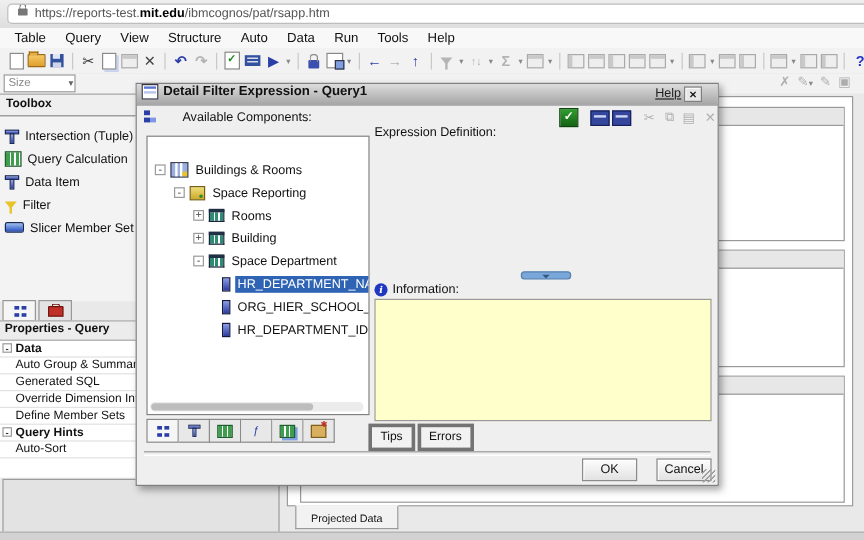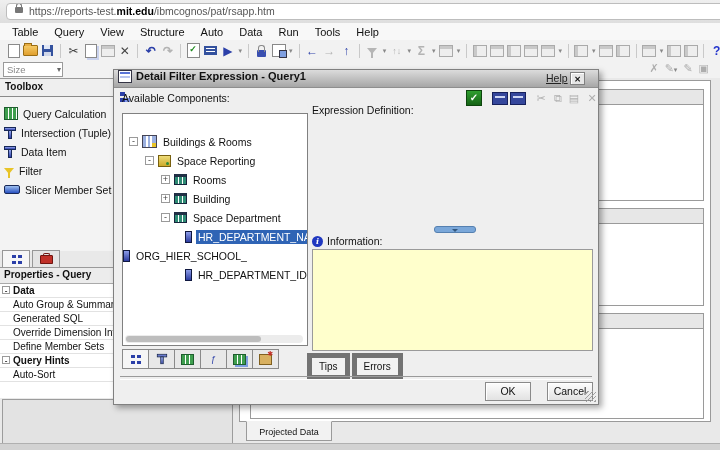--- a/index.html
+++ b/index.html
@@ -86,21 +86,21 @@
   .i-dlg{width:12px;height:11px;background:#fff;border:1px solid #334;margin-left:4px;position:relative;flex:none}
   .i-dlg::before{content:"";position:absolute;left:1px;top:1px;right:1px;height:2px;background:#5a74d6;box-shadow:0 4px #b8c4ee}
   .help-link{position:absolute;left:432px;top:2px;font-size:10.5px;text-decoration:underline;color:#222}
   .xbtn{position:absolute;left:456px;top:2px;width:15px;height:13px;background:#e6e6e6;border:1px solid #808080;
         box-shadow:inset 1px 1px 0 #fff;font-size:8px;font-weight:bold;text-align:center;line-height:13px;box-sizing:border-box}
   .dtb{position:absolute;top:20px;width:16px;height:16px;display:flex;align-items:center;justify-content:center;font-size:11px;color:#b0b0b0}
   .i-validate{width:14px;height:14px;background:linear-gradient(#2f9e2f,#156315);border:1px solid #0d450d;color:#fff;
               font-size:10px;font-weight:bold;text-align:center;line-height:14px}
   .i-insv{width:15px;height:11px;background:#35479c;border:1px solid #16205c;position:relative}
   .i-insv::before{content:"";position:absolute;left:2px;top:3px;right:2px;height:2px;background:#cdd6f4}
-  .avail-lbl{position:absolute;left:8px;top:22px;font-size:10.5px}
+  .avail-lbl{position:absolute;left:38px;top:22px;font-size:10.5px}
   .i-comp{position:absolute;left:6px;top:22px;width:11px;height:11px}
   .i-comp::before{content:"";position:absolute;left:0;top:0;width:5px;height:4px;background:#2b3fa8}
   .i-comp::after{content:"";position:absolute;left:5px;top:6px;width:5px;height:4px;background:#7f96e8;box-shadow:-5px 0 #2b3fa8}
   .tree{position:absolute;left:8px;top:43px;width:186px;height:233px;background:#fff;border:1px solid #808080;box-sizing:border-box;
         padding-top:18px;overflow:hidden}
   .trow{height:19px;display:flex;align-items:center;gap:4px;white-space:nowrap}
   .tgl{width:9px;height:9px;border:1px solid #9a9a9a;background:#fff;font-size:9px;line-height:7px;text-align:center;color:#444;box-sizing:border-box;flex:none}
   .tlabel{font-size:10.5px;padding:1px 2px}
   .tlabel.sel{background:#2f64b5;color:#fff}
   .i-pkg{width:13px;height:11px;background:#9bb0e0;border:1px solid #445;position:relative;flex:none}
@@ -123,21 +123,21 @@
   .expr{position:absolute;left:198px;top:47px;width:281px;height:108px;background:#fff;border:1px solid #808080;box-sizing:border-box;
         font-size:9.5px;line-height:1.3;padding:2px 3px;overflow:hidden}
   .split{position:absolute;left:198px;top:156px;width:281px;height:8px}
   .split-h{position:absolute;left:122px;top:0;width:42px;height:7px;background:#7aa7d9;border:1px solid #5580b0;border-radius:3px;box-sizing:border-box}
   .split-h::after{content:"";position:absolute;left:17px;top:2px;border-left:3px solid transparent;border-right:3px solid transparent;border-top:3px solid #33587f}
   .i-info{position:absolute;left:198px;top:166px;width:11px;height:11px;border-radius:50%;background:#2038c0;color:#fff;
           font-family:"DejaVu Serif",serif;font-style:italic;font-weight:bold;font-size:8px;text-align:center;line-height:11px}
   .info-lbl{position:absolute;left:213px;top:165px;font-size:10.5px}
   .ybox{position:absolute;left:198px;top:179px;width:281px;height:102px;background:#ffffcc;border:1px solid #9a9a9a;box-sizing:border-box}
   .etabs{position:absolute;left:193px;top:283px;display:flex}
-  .etab{height:17px;padding:0 7px;border:5px solid #737373;background:#f2f2f2;font-size:10px;line-height:17px;margin-right:2px}
+  .etab{height:17px;padding:0 7px;border:3px solid #737373;background:#f2f2f2;font-size:10px;line-height:17px;margin-right:2px}
   .dlg-hr{position:absolute;left:6px;top:306px;width:472px;height:2px;border-top:1px solid #9a9a9a;border-bottom:1px solid #fff}
   .btn{position:absolute;top:312px;width:46px;height:19px;background:linear-gradient(#fdfdfd,#e2e2e2);border:1px solid #8a8a8a;
        font-size:10.5px;text-align:center;line-height:17px;box-sizing:border-box;box-shadow:inset 1px 1px 0 #fff}
   .grip{position:absolute;right:2px;bottom:2px;width:11px;height:11px;
         background:repeating-linear-gradient(135deg,transparent 0 2px,#a0a0a0 2px 3px)}
 </style>
 </head>
 <body>
 
 <div class="abs addr">
@@ -265,26 +265,26 @@
     <span>✎<span class="dd" style="display:inline">▾</span></span>
     <span>✎</span>
     <span>▣</span>
   </span>
 </div>
 
 <div class="abs toolbox">
   <div class="tbx-hdr">Toolbox</div>
   <div style="height:7px"></div>
   <div class="tbx-item">
+    <span class="i-T"></span>
+    <span>Intersection (Tuple)</span>
+  </div>
+  <div class="tbx-item">
     <span class="i-qcalc"></span>
     <span>Query Calculation</span>
-  </div>
-  <div class="tbx-item">
-    <span class="i-T"></span>
-    <span>Intersection (Tuple)</span>
   </div>
   <div class="tbx-item">
     <span class="i-T"></span>
     <span>Data Item</span>
   </div>
   <div class="tbx-item">
     <span class="i-funnel gold"></span>
     <span>Filter</span>
   </div>
   <div class="tbx-item">
@@ -383,21 +383,21 @@
     </div>
     <div class="trow" style="padding-left:38px">
       <span class="tgl">-</span>
       <span class="i-qs"></span>
       <span class="tlabel">Space Department</span>
     </div>
     <div class="trow" style="padding-left:62px">
       <span class="i-qi"></span>
       <span class="tlabel sel">HR_DEPARTMENT_NA</span>
     </div>
-    <div class="trow" style="">
+    <div class="trow" style="padding-left:62px">
       <span class="i-qi"></span>
       <span class="tlabel">ORG_HIER_SCHOOL_</span>
     </div>
     <div class="trow" style="padding-left:62px">
       <span class="i-qi"></span>
       <span class="tlabel">HR_DEPARTMENT_ID</span>
     </div>
     <div class="hscroll">
         <span class="hthumb"></span>
       </div>

